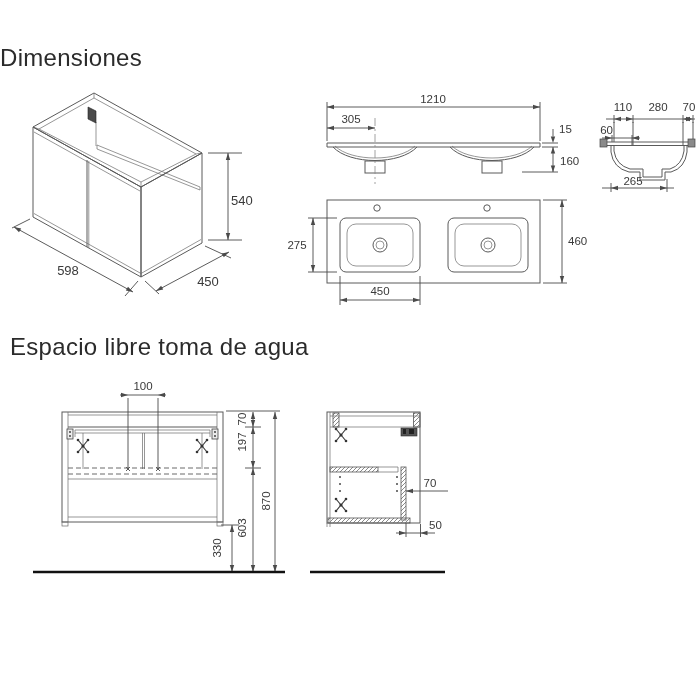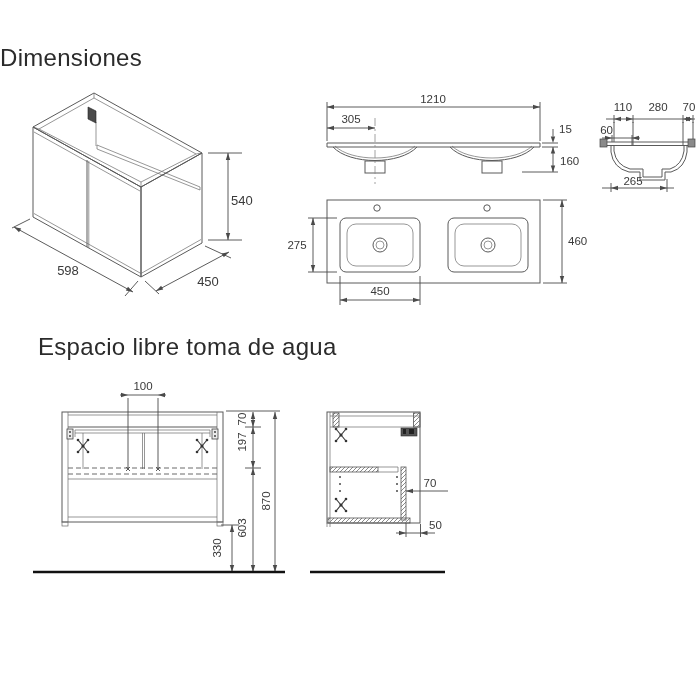--- a/index.html
+++ b/index.html
@@ -185,21 +185,21 @@
     <g>
       <line class="dim" x1="23" y1="90" x2="23" y2="99"></line>
       <line class="dim" x1="79" y1="86" x2="79" y2="99"></line>
       <line class="dim" x1="14" y1="95" x2="86" y2="95"></line>
       <polygon class="arr" points="23,95 30,92.8 30,97.2"></polygon>
       <polygon class="arr" points="79,95 72,92.8 72,97.2"></polygon>
       <text x="45" y="92" text-anchor="middle">265</text>
     </g>
   </svg>
 
-  <div class="title" style="left:10px;top:333px;margin-left:28px;">Espacio libre toma de agua</div>
+  <div class="title" style="left:10px;top:333px;">Espacio libre toma de agua</div>
 
   <svg style="left:28px;top:375px;" width="265" height="210" viewBox="0 0 265 210">
     <g>
       <rect class="draw" x="34" y="37" width="161" height="110"></rect>
       <line class="thin" x1="40" y1="37" x2="40" y2="147"></line>
       <line class="thin" x1="189" y1="37" x2="189" y2="147"></line>
       <rect class="thin" x="34" y="147" width="6" height="4"></rect>
       <rect class="thin" x="189" y="147" width="6" height="4"></rect>
       <line class="thin" x1="40" y1="40" x2="189" y2="40"></line>
       <line class="draw" x1="40" y1="52" x2="189" y2="52"></line>

